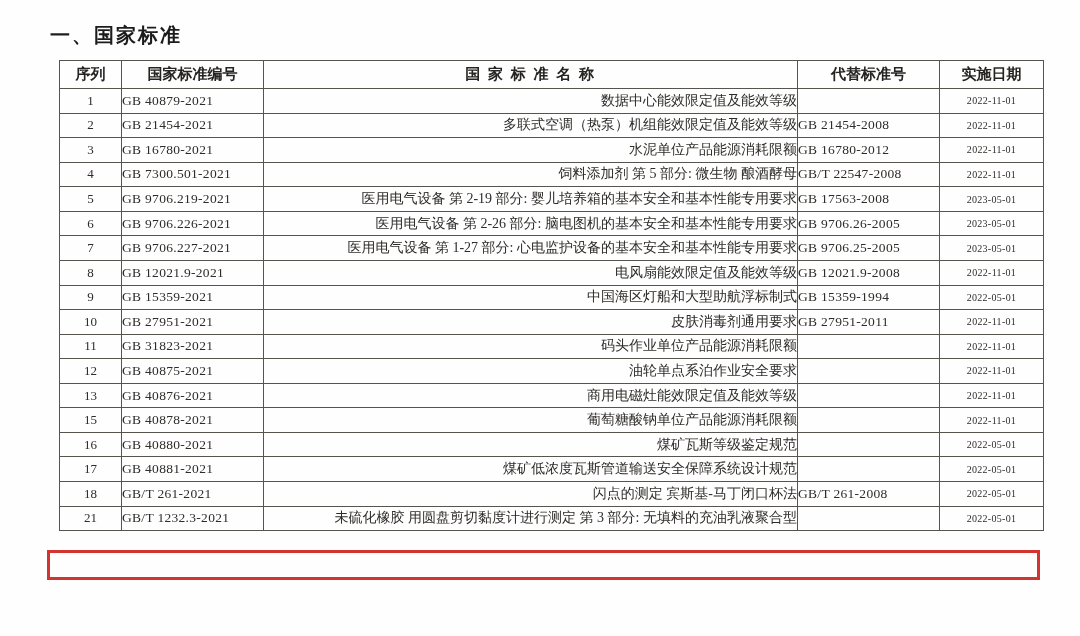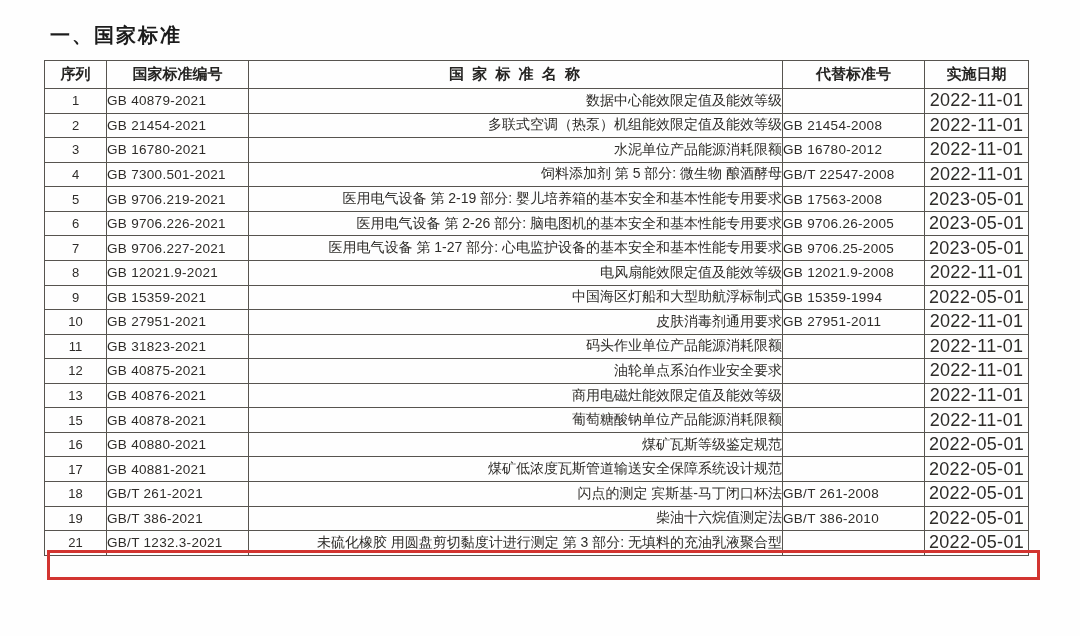--- a/index.html
+++ b/index.html
@@ -6,36 +6,36 @@
     margin: 0;
     padding: 0;
     background: #ffffff;
   }
   .page {
     position: relative;
     width: 1080px;
     height: 636px;
     background: #fefefe;
     overflow: hidden;
-    font-family: Liberation Sans, sans-serif;
+    font-family: Liberation Serif, serif;
     color: #2b2a28;
   }
   .heading {
     position: absolute;
     left: 50px;
     top: 22px;
     font-size: 20px;
     font-weight: bold;
     color: #1c1c1c;
     letter-spacing: 2px;
     margin: 0;
   }
   table.standards {
     position: absolute;
-    left: 44px;
+    left: 59px;
     top: 60px;
     width: 984px;
     border-collapse: collapse;
     table-layout: fixed;
     font-size: 14px;
   }
   table.standards th, table.standards td {
     border: 1px solid #57544f;
     padding: 0;
     overflow: hidden;
@@ -52,21 +52,21 @@
   table.standards thead th.th-name {
     letter-spacing: 2px;
   }
   table.standards tbody tr {
     height: 24.57px;
   }
   td.cell-seq   { text-align: center; font-size: 13px; }
   td.cell-code  { text-align: left; padding-left: 12px; font-size: 13.5px; letter-spacing: 0.3px; }
   td.cell-name  { text-align: right; padding-left: 13px; }
   td.cell-repl  { text-align: left; padding-left: 8px; font-size: 13.5px; letter-spacing: 0.3px; }
-  td.cell-date  { text-align: center; font-size: 18px; letter-spacing: 0.3px; }
+  td.cell-date  { text-align: center; font-size: 10px; letter-spacing: 0.3px; }
   .highlight-box {
     position: absolute;
     left: 47px;
     top: 550px;
     width: 987px;
     height: 24px;
     border: 3px solid #d23430;
     pointer-events: none;
   }
 </style>
@@ -208,27 +208,20 @@
       <td class="cell-date">2022-05-01</td>
     </tr>
         <tr>
       <td class="cell-seq">18</td>
       <td class="cell-code">GB/T 261-2021</td>
       <td class="cell-name">闪点的测定 宾斯基-马丁闭口杯法</td>
       <td class="cell-repl">GB/T 261-2008</td>
       <td class="cell-date">2022-05-01</td>
     </tr>
         <tr>
-      <td class="cell-seq">19</td>
-      <td class="cell-code">GB/T 386-2021</td>
-      <td class="cell-name">柴油十六烷值测定法</td>
-      <td class="cell-repl">GB/T 386-2010</td>
-      <td class="cell-date">2022-05-01</td>
-    </tr>
-        <tr>
       <td class="cell-seq">21</td>
       <td class="cell-code">GB/T 1232.3-2021</td>
       <td class="cell-name">未硫化橡胶 用圆盘剪切黏度计进行测定 第 3 部分: 无填料的充油乳液聚合型</td>
       <td class="cell-repl"></td>
       <td class="cell-date">2022-05-01</td>
     </tr>
       </tbody>
   </table>
 
   <div class="highlight-box" style="border-color: rgb(210, 52, 48);"></div>

